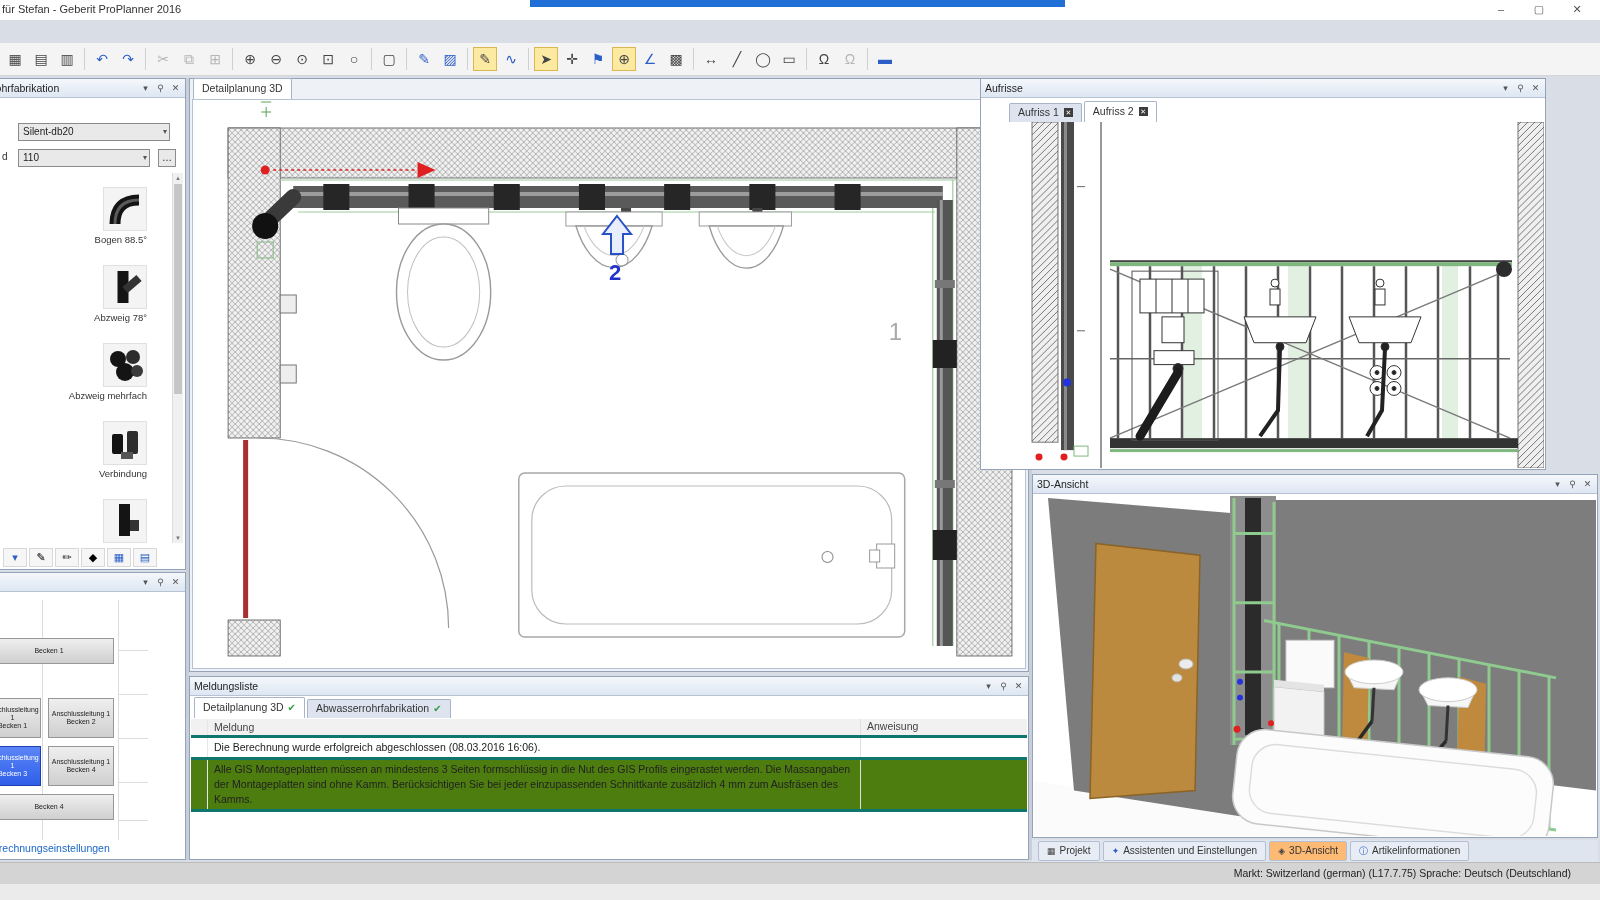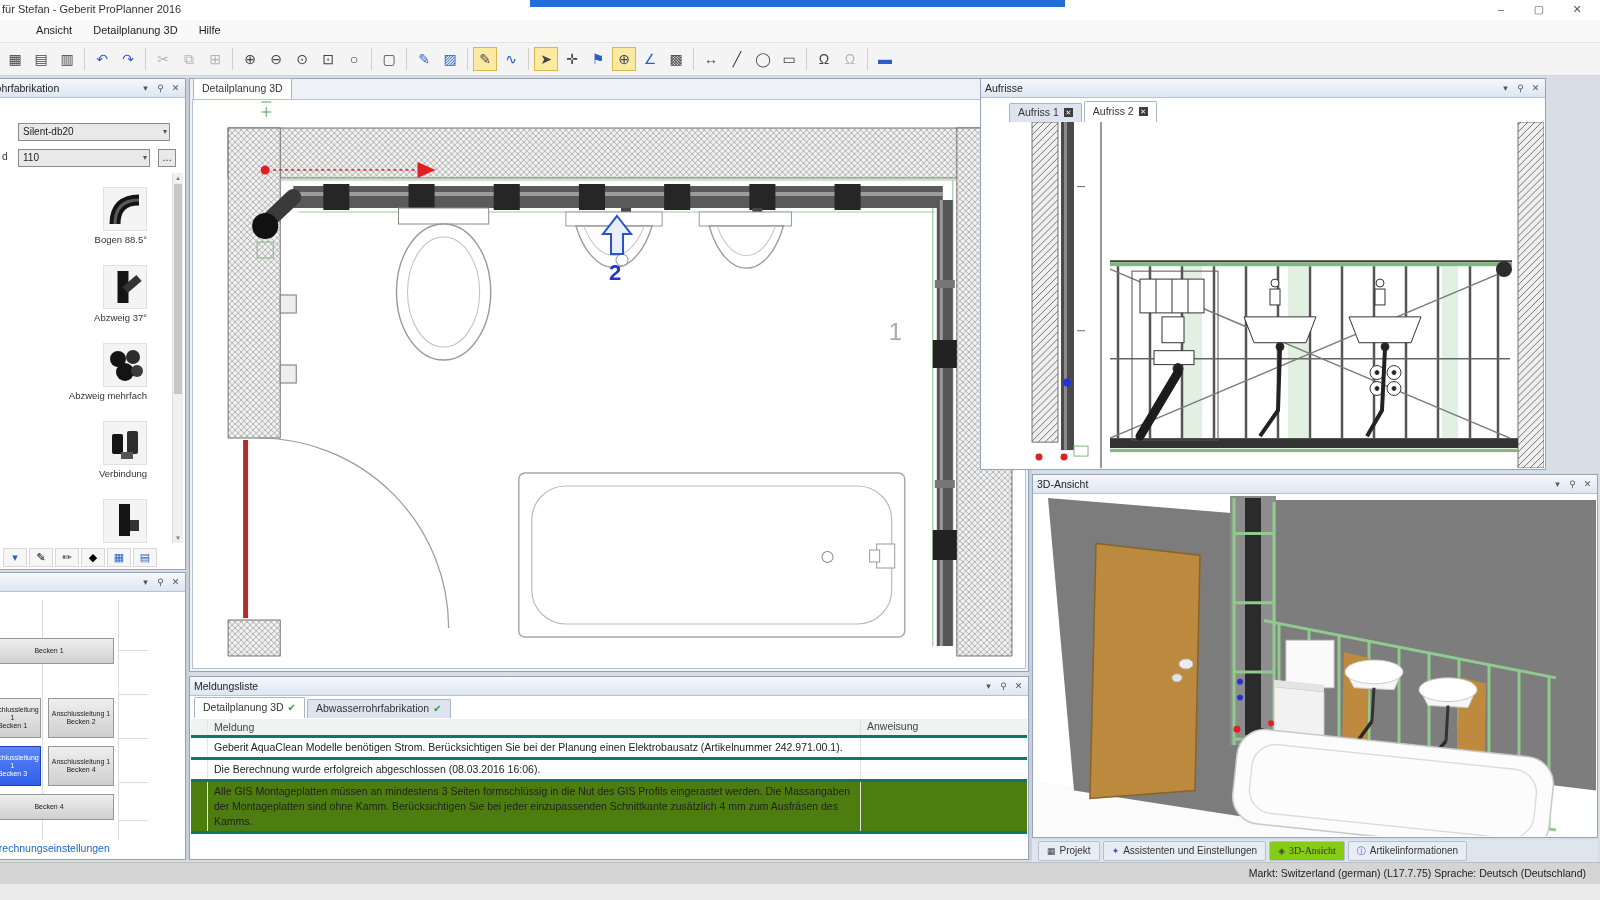--- a/index.html
+++ b/index.html
@@ -60,47 +60,41 @@
   .mhead{height:16px;background:#f1f1f1;border-bottom:1px solid #d8d8d8;color:#444;}
   .mrow{border-bottom:3px solid #0f766e;display:flex;}
   .mgut{width:16px;border-right:1px solid #e6e6e6;flex:none;}
   .mtext{padding:2px 6px;width:640px;flex:none;line-height:15px;}
   .mcol2{border-left:1px solid #e0e0e0;flex:1;}
   
   .docktabs{position:absolute;left:1032px;top:840px;width:566px;height:22px;background:#dfe5ee;
             display:flex;align-items:center;padding-left:6px;box-sizing:border-box;}
   .dtab{height:18px;line-height:17px;font-size:10px;padding:0 8px;margin-right:3px;color:#333;
         background:#e8edf5;border:1px solid #b4bfd2;border-radius:2px;white-space:nowrap;}
-  .dtab.on{background:#84cc16;font-family:Liberation Serif, serif;}
+  .dtab.on{background:#fdba74;}
   .dtab .dic{margin-right:4px;font-size:9px;}
   
   .statusbar{position:absolute;left:0;top:862px;width:1600px;height:22px;background:#d4d4d4;border-top:1px solid #bcbcbc;
-             font-size:10.5px;color:#222;line-height:21px;text-align:right;padding-right:14px;box-sizing:border-box;}
+             font-size:10.5px;color:#222;line-height:21px;text-align:right;padding-right:29px;box-sizing:border-box;}
   .bottomstrip{position:absolute;left:0;top:884px;width:1600px;height:16px;background:#ebebeb;}
   .splitter{position:absolute;background:#c9cfd9;}
 </style>
 </head>
 <body>
 
 <div id="app">
 
   <div class="titlebar">
     <span class="title-text">für Stefan - Geberit ProPlanner 2016</span>
     <span class="winbtn" style="right:84px">–</span>
     <span class="winbtn" style="right:46px">▢</span>
     <span class="winbtn" style="right:8px">✕</span>
   </div>
   <div class="bluestrip"></div>
 
-  <div class="menubar">
-    <span style="display:inline-block;width:24px"></span>
-    <span class="menuitem">Ansicht</span>
-    <span class="menuitem">Detailplanung 3D</span>
-    <span class="menuitem">Hilfe</span>
-  </div>
 
   <div class="toolbar">
     <button class="tb">▦</button>
     <button class="tb">▤</button>
     <button class="tb">▥</button>
     <span class="tbsep"></span>
     <button class="tb blue">↶</button>
     <button class="tb blue">↷</button>
     <span class="tbsep"></span>
     <button class="tb dis">✂</button>
@@ -163,21 +157,21 @@
           <path d="M11 36 Q11 12 35 12" stroke="#5a5a5a" stroke-width="3" fill="none"></path>
             </svg></span>
         <span class="lb">Bogen 88.5°</span>
       </div>
       <div class="catitem" style="top:92px">
         <span class="ic">
           <svg width="42" height="42">
               <path d="M19 5 V37" stroke="#141414" stroke-width="11"></path>
           <path d="M21 24 L35 12" stroke="#333" stroke-width="8"></path>
             </svg></span>
-        <span class="lb">Abzweig 37°</span>
+        <span class="lb">Abzweig 78°</span>
       </div>
       <div class="catitem" style="top:248px">
         <span class="ic">
           <svg width="42" height="42">
               <rect x="8" y="12" width="11" height="20" rx="2" fill="#141414"></rect>
           <rect x="23" y="9" width="11" height="23" rx="2" fill="#2e2e2e"></rect>
               <rect x="17" y="30" width="12" height="7" fill="#555"></rect>
             </svg></span>
         <span class="lb">Verbindung</span>
       </div>
@@ -388,25 +382,20 @@
       </div>
     </div>
     <div class="mtable" style="top:42px">
       <div class="mrow mhead">
         <div class="mgut"></div>
         <div class="mtext" style="padding:1px 6px">Meldung</div>
         <div class="mcol2" style="padding:1px 6px">Anweisung</div>
       </div>
       <div class="mrow">
         <div class="mgut"></div>
-          <div class="mtext">Geberit AquaClean Modelle benötigen Strom. Berücksichtigen Sie bei der Planung einen Elektrobausatz (Artikelnummer 242.971.00.1).</div>
-          <div class="mcol2"></div>
-      </div>
-      <div class="mrow">
-        <div class="mgut"></div>
           <div class="mtext">Die Berechnung wurde erfolgreich abgeschlossen (08.03.2016 16:06).</div>
           <div class="mcol2"></div>
       </div>
       <div class="mrow" style="background:#4d7c0f">
         <div class="mgut"></div>
           <div class="mtext">Alle GIS Montageplatten müssen an mindestens 3 Seiten formschlüssig in die Nut des GIS Profils eingerastet werden. Die Massangaben der Montageplatten sind ohne Kamm. Berücksichtigen Sie bei jeder einzupassenden Schnittkante zusätzlich 4 mm zum Ausfräsen des Kamms.</div>
           <div class="mcol2"></div>
       </div>
     </div>
   </div>

